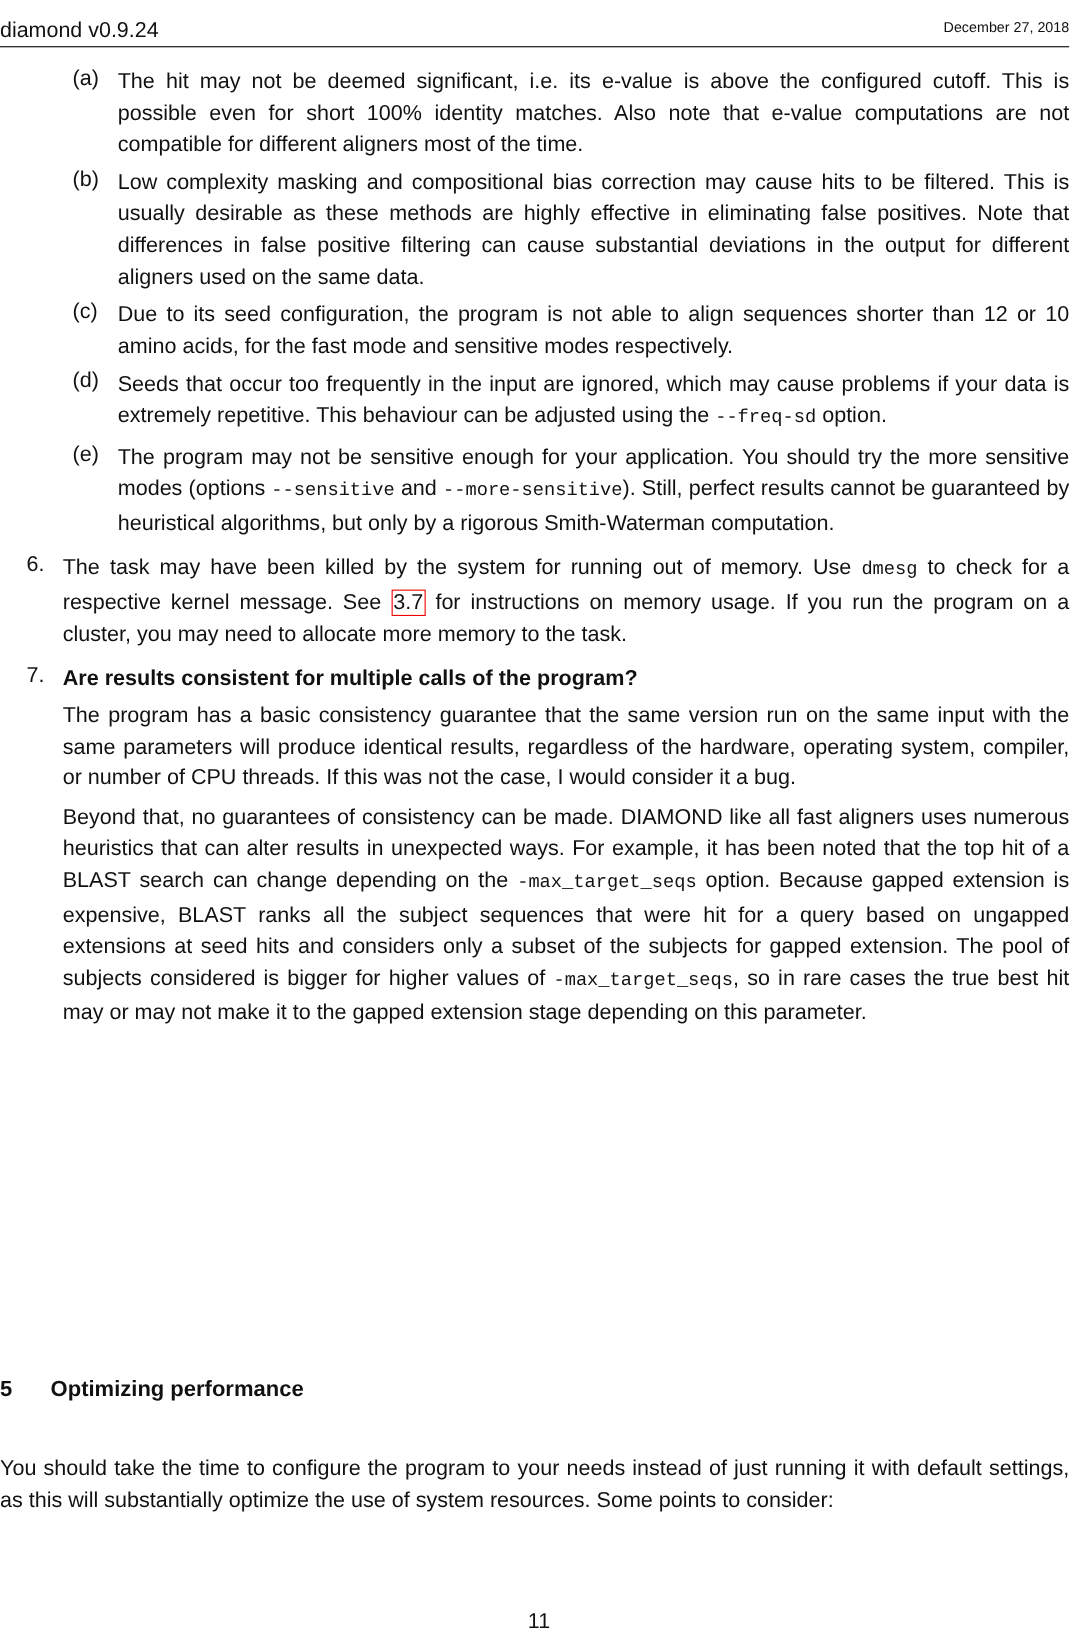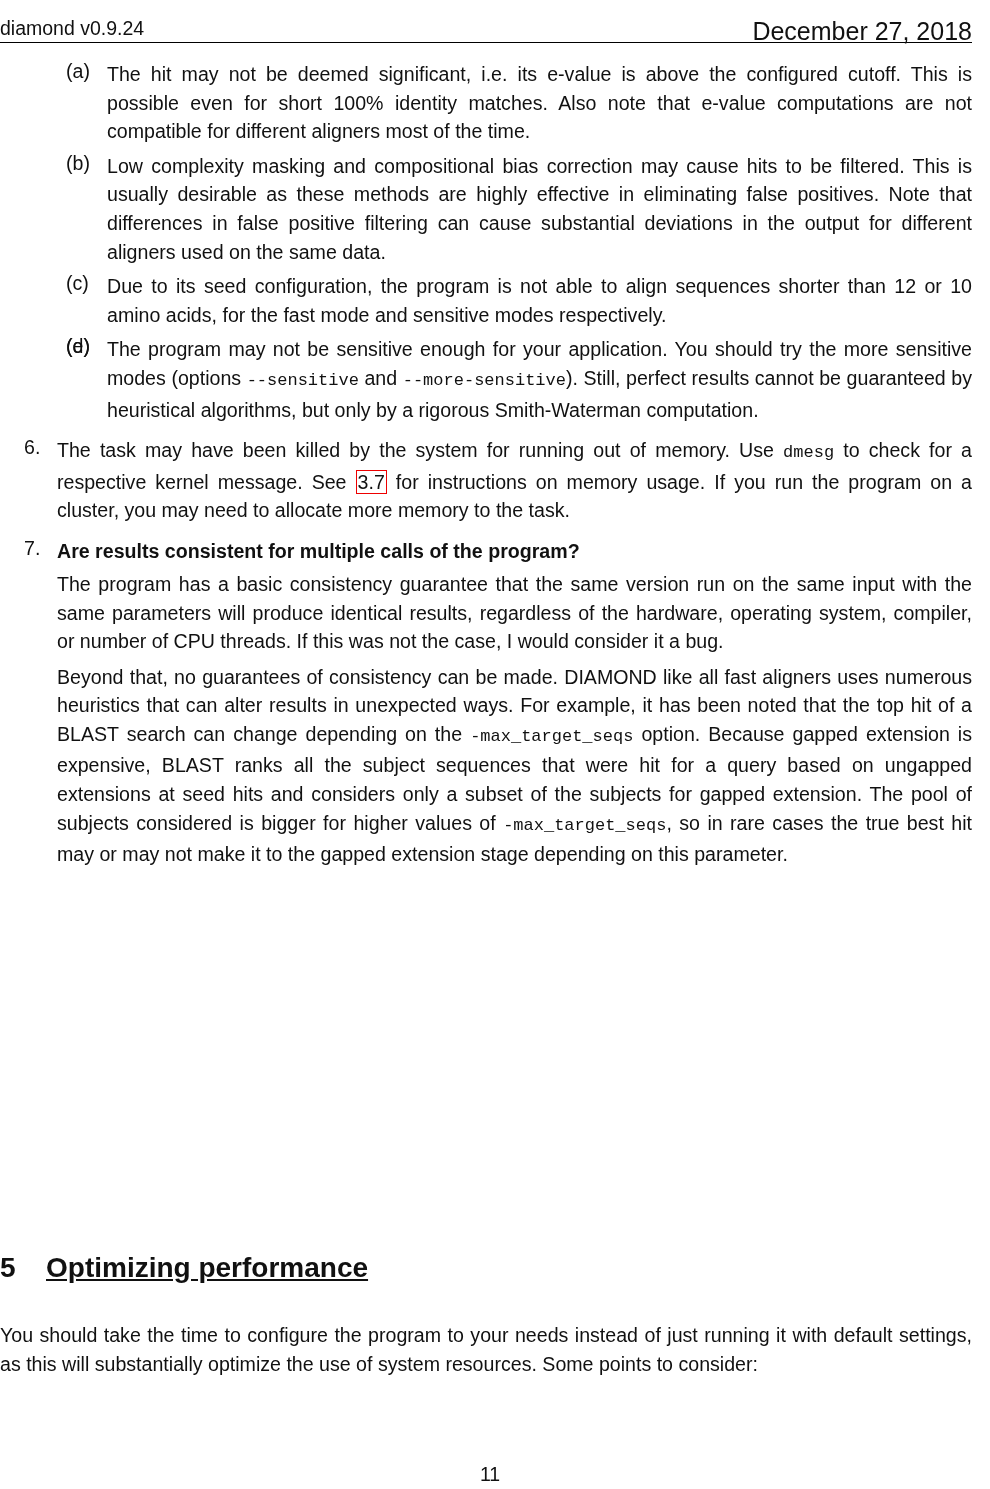--- a/index.html
+++ b/index.html
@@ -1,32 +1,32 @@
 <!DOCTYPE html>
 <html><head>
 <meta charset="utf-8">
 <style>
   html, body { margin:0; padding:0; background:#ffffff; }
   body { width:990px; height:1489px; position:relative; overflow:hidden;
          font-family:"Liberation Sans", sans-serif; color:#111; font-size:19.6px; }
   .header { position:absolute; left:0; top:16px; width:972px; height:26px;
             border-bottom:1.5px solid #000; }
   .header .l { position:absolute; left:0; top:1px; font-size:19.5px; }
-  .header .r { position:absolute; right:0; top:1px; font-size:25px; }
+  .header .r { position:absolute; right:0; top:1px; font-size:13px; }
   .content { position:absolute; left:0; top:60px; width:972px; }
   p { margin:0; line-height:28.6px; text-align:justify; }
   .sub { position:relative; padding-left:107px; margin-bottom:6px; }
   .sub .lab { position:absolute; left:66px; top:0; width:38px; text-align:left; }
   .num { position:relative; padding-left:57px; }
   .num .lab { position:absolute; left:24px; top:0; }
   .num .q { font-weight:bold; line-height:28px; margin-bottom:5px; }
   .num p { margin-bottom:7px; }
   code, .tt { font-family:"Liberation Mono", "DejaVu Sans Mono", monospace; font-size:17px; }
   .ref { border:1.5px solid #e00; padding:0 1px; color:#111; cursor:pointer; }
-  h2 { margin:0; font-size:28px; font-weight:bold; position:absolute; left:0; top:1252px;text-decoration:underline; }
+  h2 { margin:0; font-size:20px; font-weight:bold; position:absolute; left:0; top:1252px; }
   h2 .n { display:inline-block; width:46px; }
   .intro { position:absolute; left:0; top:1321px; width:972px; }
   .pageno { position:absolute; left:4px; width:972px; top:1463px; text-align:center; font-size:19.5px; }
 </style>
 </head>
 <body>
 
 <div class="header">
   <span class="l">diamond v0.9.24</span>
   <span class="r">December 27, 2018</span>
@@ -40,20 +40,21 @@
   <div class="sub">
     <span class="lab">(b)</span>
     <p>Low complexity masking and compositional bias correction may cause hits to be filtered.  This is usually desirable as these methods are highly effective in eliminating false positives.  Note that differences in false positive filtering can cause substantial deviations in the output for different aligners used on the same data.</p>
   </div>
   <div class="sub">
     <span class="lab">(c)</span>
     <p>Due to its seed configuration, the program is not able to align sequences shorter than 12 or 10 amino acids, for the fast mode and sensitive modes respectively.</p>
   </div>
   <div class="sub">
     <span class="lab">(d)</span>
+    <p><span>Seeds that occur too frequently in the input are ignored, which may cause problems if your data is extremely repetitive. This behaviour can be adjusted using the </span><code>--freq-sd</code><span> option.</span></p>
   </div>
   <div class="sub" style="margin-bottom:12px;">
     <span class="lab">(e)</span>
     <p><span>The program may not be sensitive enough for your application. You should try the more sensitive modes (options </span><code>--sensitive</code><span> and </span><code>--more-sensitive</code><span>).  Still, perfect results cannot be guaranteed by heuristical algorithms, but only by a rigorous Smith-Waterman computation.</span></p>
   </div>
 
   <div class="num">
     <span class="lab">6.</span>
     <p style="margin-bottom:12px;"><span>The task may have been killed by the system for running out of memory. Use </span><code>dmesg</code><span> to check for a respective kernel message.  See </span><span class="ref">3.7</span><span> for instructions on memory usage.  If you run the program on a cluster, you may need to allocate more memory to the task.</span></p>
   </div>

